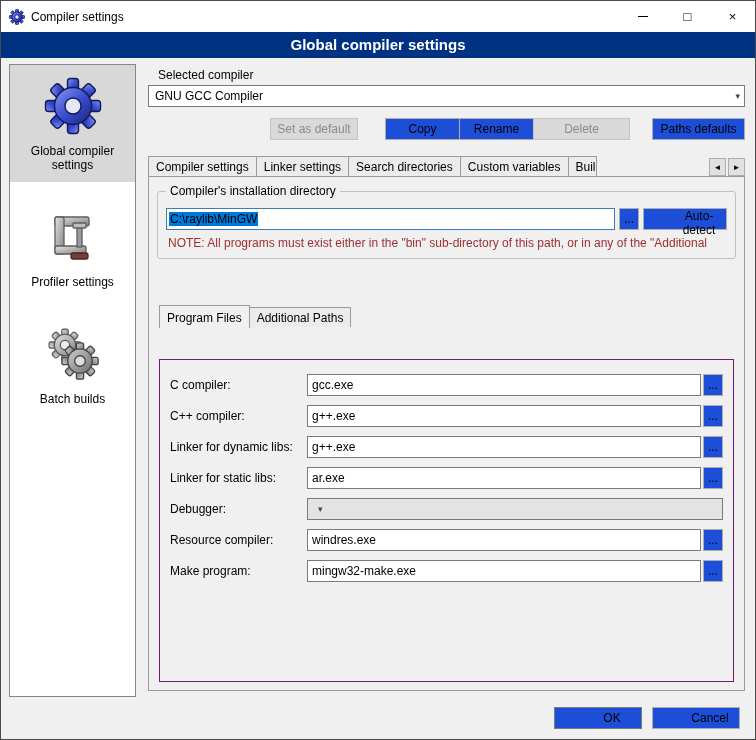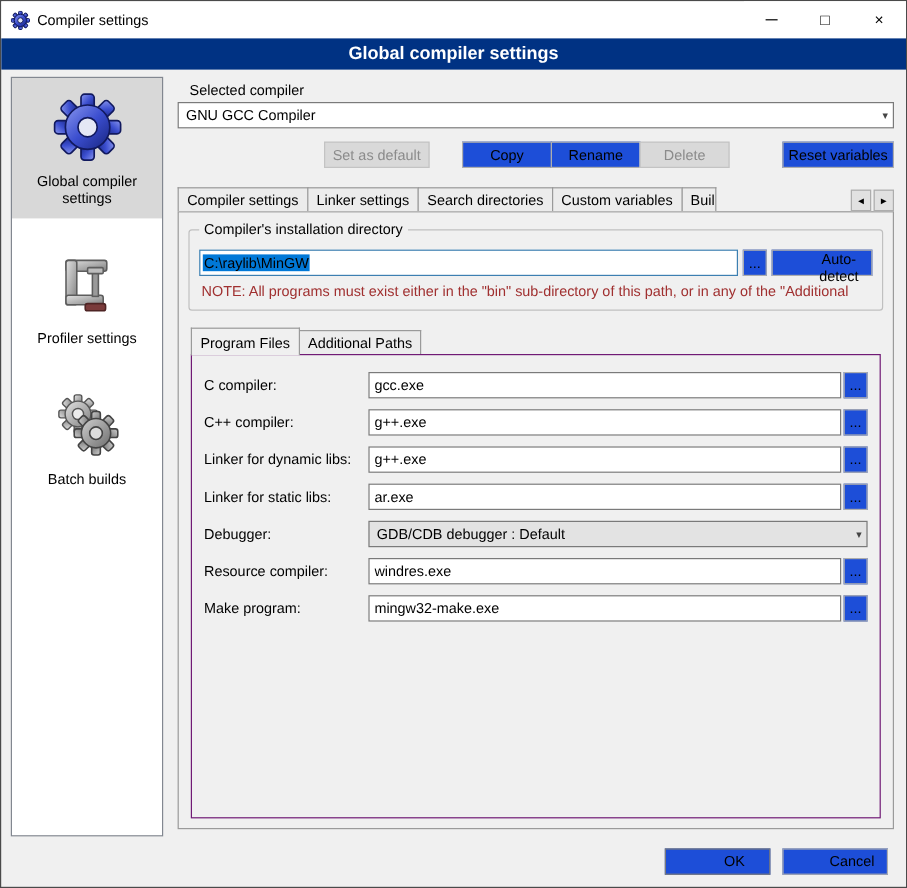--- a/index.html
+++ b/index.html
@@ -37,34 +37,34 @@
   .combo.gray { background:#e3e3e3; }
   .compiler-combo { margin:0 2px; }
 
   
   .btn { height:22px; background:#1d4ed8; border:1px solid #adadad; font-family:inherit; font-size:12px; cursor:default; }
   .btn.disabled { color:#8b8b8b; background:#d9d9d9; border-color:#c3c3c3; }
   .btnrow { display:flex; margin-top:11px; padding:0 2px; }
   .b-setdefault { margin-left:122px; width:88px; }
   .b-copy { margin-left:27px; width:75px; }
   .b-rename { width:75px; margin-left:-1px; }
-  .b-delete { width:75px; margin-left:-1px; }
+  .b-delete { width:97px; margin-left:-1px; }
   .b-reset { margin-left:auto; width:93px; }
 
   
   .tabstrip { display:flex; align-items:flex-end; margin-top:16px; padding:0 2px; position:relative; z-index:2; }
   .tab { border:1px solid #9a9a9a; border-bottom:none; background:#ececec; padding:3px 7px; height:20px; white-space:nowrap; cursor:default; }
   .tab + .tab { margin-left:-1px; }
   .tab.selected { background:#f0f0f0; height:23px; padding-top:5px; margin-bottom:-1px; position:relative; z-index:3; }
   .tab.truncated { max-width:36px; overflow:hidden; padding-right:0; }
   .tabarrows { margin-left:auto; display:flex; }
   .tabarrow { width:17px; height:18px; font-size:8px; padding:0; background:#e1e1e1; border:1px solid #adadad; font-family:inherit; }
   .tabarrow + .tabarrow { margin-left:2px; }
 
-  .tabpage { flex:1; border:1px solid #9a9a9a; background:#f0f0f0; margin:0 2px 6px 2px; display:flex; flex-direction:column; padding:10px 8px 8px; min-height:0; }
+  .tabpage { flex:1; border:1px solid #9a9a9a; background:#f0f0f0; margin:0 2px 6px 2px; display:flex; flex-direction:column; padding:10px 8px 8px; min-height:0;gap:32px; }
 
   
   .groupbox { position:relative; border:1px solid #c0c0c0; border-radius:3px; padding:16px 8px 4px; margin-top:4px; }
   .group-title { position:absolute; top:-8px; left:8px; background:#f0f0f0; padding:0 4px; }
   .dirrow { display:flex; align-items:center; }
   .dir-field { flex:1; height:22px; border:1px solid #3c7fb1; background:#fff; display:flex; align-items:center; padding:0 2px; overflow:hidden; white-space:nowrap; }
   .dir-field .sel { background:#0078d7; color:#000000; padding:0 1px; }
   .mini-btn { width:20px; flex:none; margin-left:4px; }
   .autodetect { width:84px; flex:none; margin-left:4px;padding-left:28px; }
   .note { color:#a03030; margin:6px 0 4px 2px; white-space:nowrap; overflow:hidden; }
@@ -187,21 +187,21 @@
       <div class="combo compiler-combo">
         <span class="combo-text">GNU GCC Compiler</span>
         <span class="chev">▾</span>
       </div>
 
       <div class="btnrow">
         <button class="btn disabled b-setdefault">Set as default</button>
         <button class="btn b-copy">Copy</button>
         <button class="btn b-rename">Rename</button>
         <button class="btn disabled b-delete">Delete</button>
-        <button class="btn b-reset">Reset variables</button>
+        <button class="btn b-reset">Paths defaults</button>
       </div>
 
       <div class="tabstrip">
         <div class="tab">Compiler settings</div>
         <div class="tab">Linker settings</div>
         <div class="tab">Search directories</div>
         <div class="tab">Custom variables</div>
         <div class="tab truncated">Buil</div>
         <div class="tabarrows">
           <button class="tabarrow">◄</button>
@@ -250,21 +250,20 @@
 
           <div class="form-row">
             <span class="form-label">Linker for static libs:</span>
             <input class="text-field" value="ar.exe" style="">
             <button class="btn browse">...</button>
           </div>
 
           <div class="form-row">
             <span class="form-label">Debugger:</span>
             <div class="combo gray field-combo">
-              <span class="combo-text">GDB/CDB debugger : Default</span>
               <span class="chev">▾</span>
             </div>
           </div>
 
           <div class="form-row">
             <span class="form-label">Resource compiler:</span>
             <input class="text-field" value="windres.exe" style="">
             <button class="btn browse">...</button>
           </div>
 

